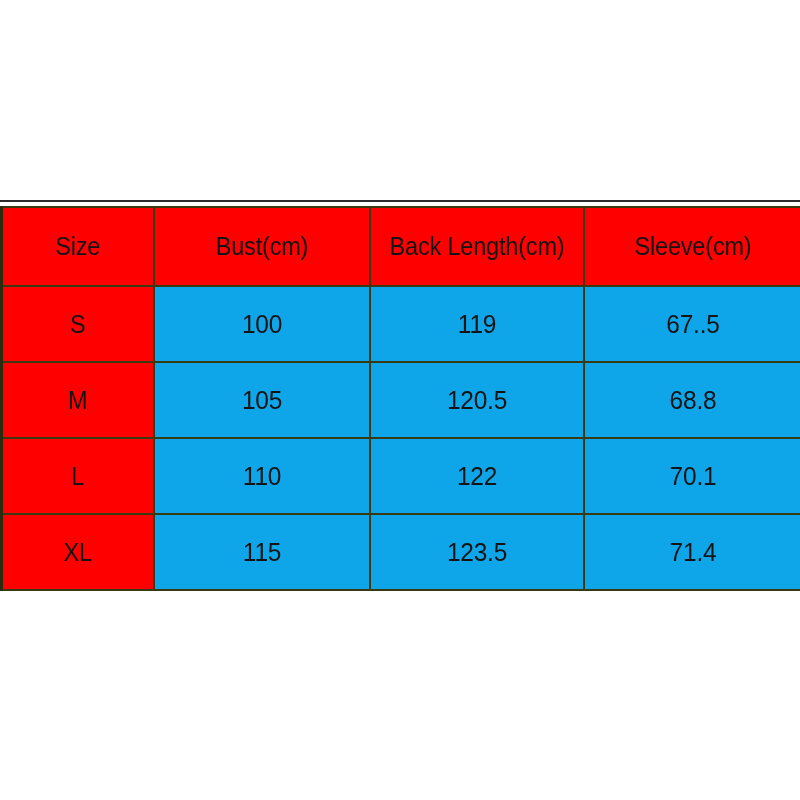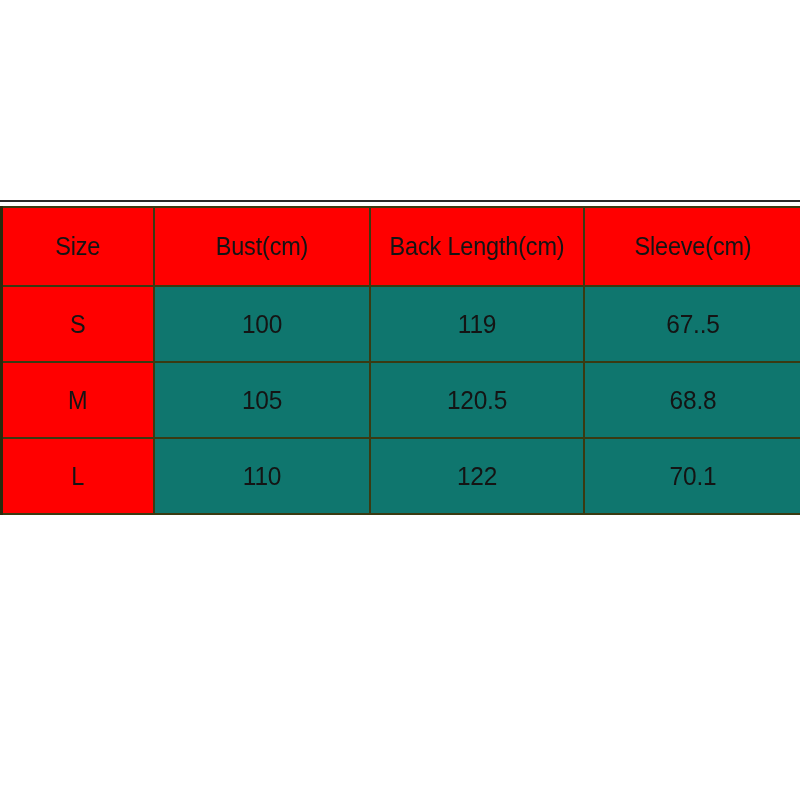--- a/index.html
+++ b/index.html
@@ -61,21 +61,21 @@
   col.c-back   { width: 214px; }
   col.c-sleeve { width: 218px; }
 
   thead tr { height: 79px; }
   tbody tr { height: 76px; }
 
   .cell-red {
     background: #ff0000;
   }
   .cell-yellow {
-    background: #0f766e;
+    background: #0ea5e9;
   }
 
   .hdr-text {
     font-size: 25px;
     line-height: 1;
     display: block;
     transform: scaleX(0.94);
   }
   .size-text {
     font-size: 25px;
@@ -162,16 +162,30 @@
           <span class="val-text">110</span>
         </td>
         <td class="cell-yellow">
           <span class="val-text">122</span>
         </td>
         <td class="cell-yellow">
           <span class="val-text">70.1</span>
         </td>
       </tr>
 
+      <tr>
+        <td class="cell-red">
+          <span class="size-text">XL</span>
+        </td>
+        <td class="cell-yellow">
+          <span class="val-text">115</span>
+        </td>
+        <td class="cell-yellow">
+          <span class="val-text">123.5</span>
+        </td>
+        <td class="cell-yellow">
+          <span class="val-text">71.4</span>
+        </td>
+      </tr>
     </tbody>
   </table>
 
 </div>
 
 </body></html>

